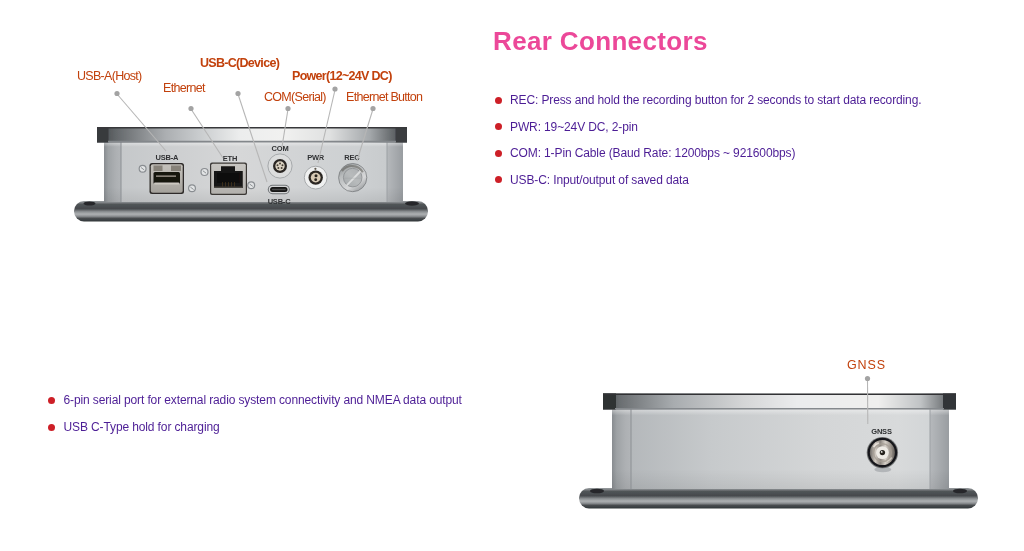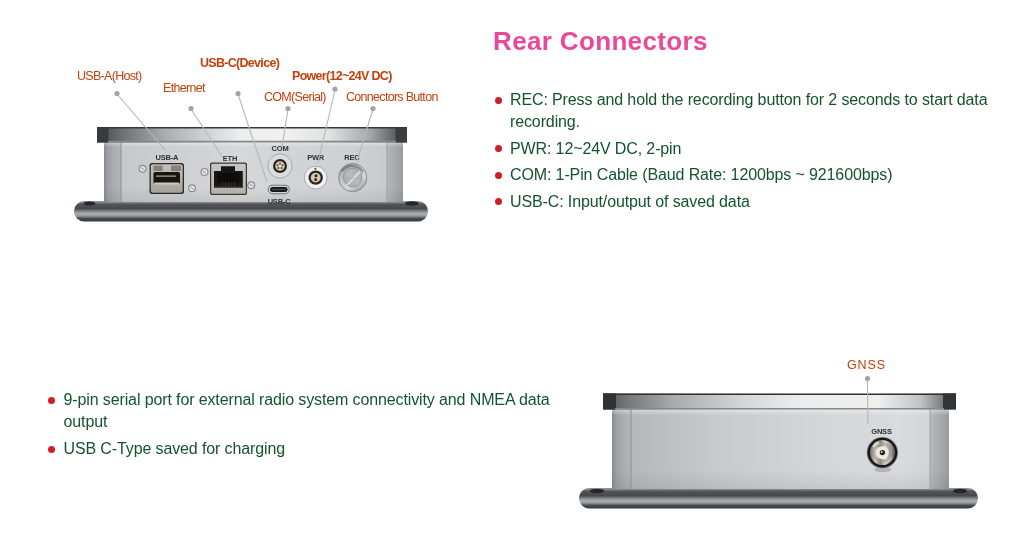--- a/index.html
+++ b/index.html
@@ -2,21 +2,21 @@
 <html><head>
 <meta charset="utf-8">
 <style>
   html,body{margin:0;padding:0;background:#fff;}
   #page{position:relative;width:1024px;height:551px;background:#fff;overflow:hidden;
         font-family:"Liberation Sans",sans-serif;}
   .lbl{position:absolute;font-size:12.5px;color:#c2410c;white-space:nowrap;letter-spacing:-0.7px;}
   h2.hd{position:absolute;margin:0;font-size:26px;font-weight:bold;color:#ec4899;
         font-family:"Liberation Sans",sans-serif;letter-spacing:0.35px;}
   ul.blist{position:absolute;margin:0;padding:0;list-style:none;
-           font-size:16px;line-height:22px;color:#14532d;letter-spacing:-0.12px;}
+           font-size:12px;line-height:22px;color:#4c1d95;letter-spacing:-0.12px;}
   ul.blist li{position:relative;padding-left:15.5px;margin-bottom:4.6px;}
   ul.front li{margin-bottom:5.2px;}
   ul.blist li:before{content:"";position:absolute;left:0;top:7.5px;width:7px;height:7px;
            border-radius:50%;background:#cd1f27;}
 </style>
 </head>
 <body>
 <div id="page">
 
   <svg width="1024" height="551" viewBox="0 0 1024 551" style="position:absolute;left:0;top:0;">
@@ -262,30 +262,30 @@
       <line x1="867.5" y1="380.5" x2="867.8" y2="424" stroke="#b6b6b6" stroke-width="1.1"></line>
       <circle cx="867.5" cy="378.5" r="2.6" fill="#a3a3a3"></circle>
     </g>
   </svg>
 
   <div class="lbl" style="left:77px;top:69px;">USB-A(Host)</div>
   <div class="lbl" style="left:163px;top:81px;">Ethernet</div>
   <div class="lbl" style="left:200px;top:56px;font-weight:bold;">USB-C(Device)</div>
   <div class="lbl" style="left:264px;top:90px;">COM(Serial)</div>
   <div class="lbl" style="left:292px;top:69px;font-weight:bold;">Power(12~24V DC)</div>
-  <div class="lbl" style="left:346px;top:90px;">Connectors Button</div>
+  <div class="lbl" style="left:346px;top:90px;">Ethernet Button</div>
 
   <div class="lbl" style="left:847px;top:358px;letter-spacing:0.9px;">GNSS</div>
 
   <h2 class="hd" style="left:493px;top:26px;">Rear Connectors</h2>
   <ul class="blist" style="left:494.5px;top:89px;width:502px;">
     <li>REC: Press and hold the recording button for 2 seconds to start data recording.</li>
-    <li>PWR: 12~24V DC, 2-pin</li>
+    <li>PWR: 19~24V DC, 2-pin</li>
     <li>COM: 1-Pin Cable (Baud Rate: 1200bps ~ 921600bps)</li>
     <li>USB-C: Input/output of saved data</li>
   </ul>
 
   <ul class="blist front" style="left:48px;top:389px;width:512px;">
-    <li>9-pin serial port for external radio system connectivity and NMEA data output</li>
-    <li>USB C-Type saved for charging</li>
+    <li>6-pin serial port for external radio system connectivity and NMEA data output</li>
+    <li>USB C-Type hold for charging</li>
   </ul>
 
 </div>
 
 </body></html>

